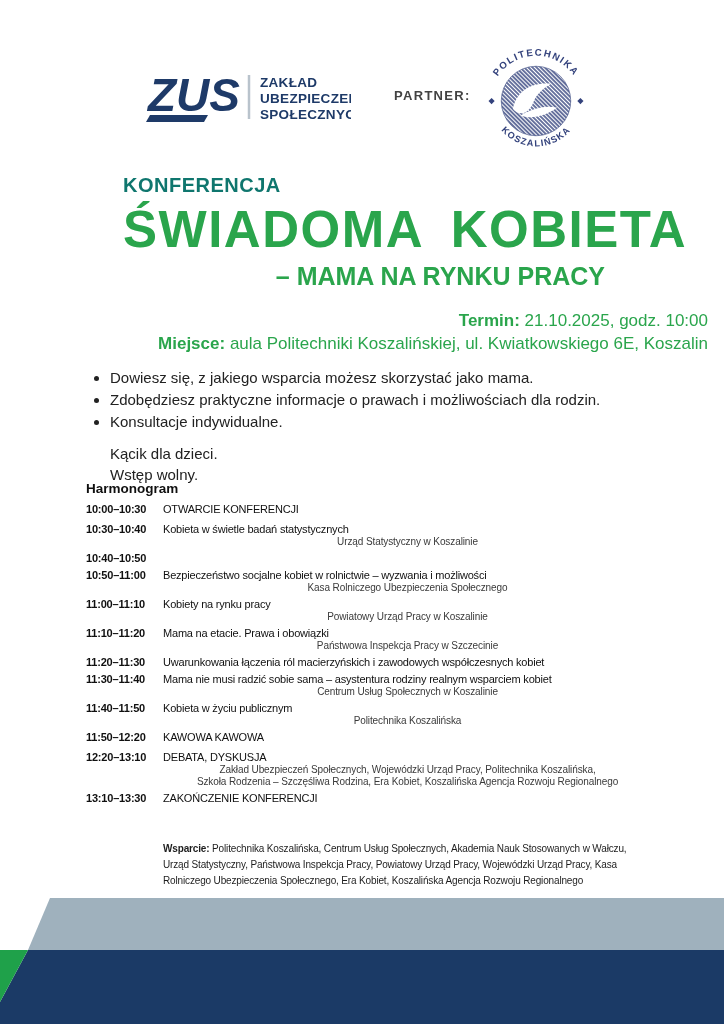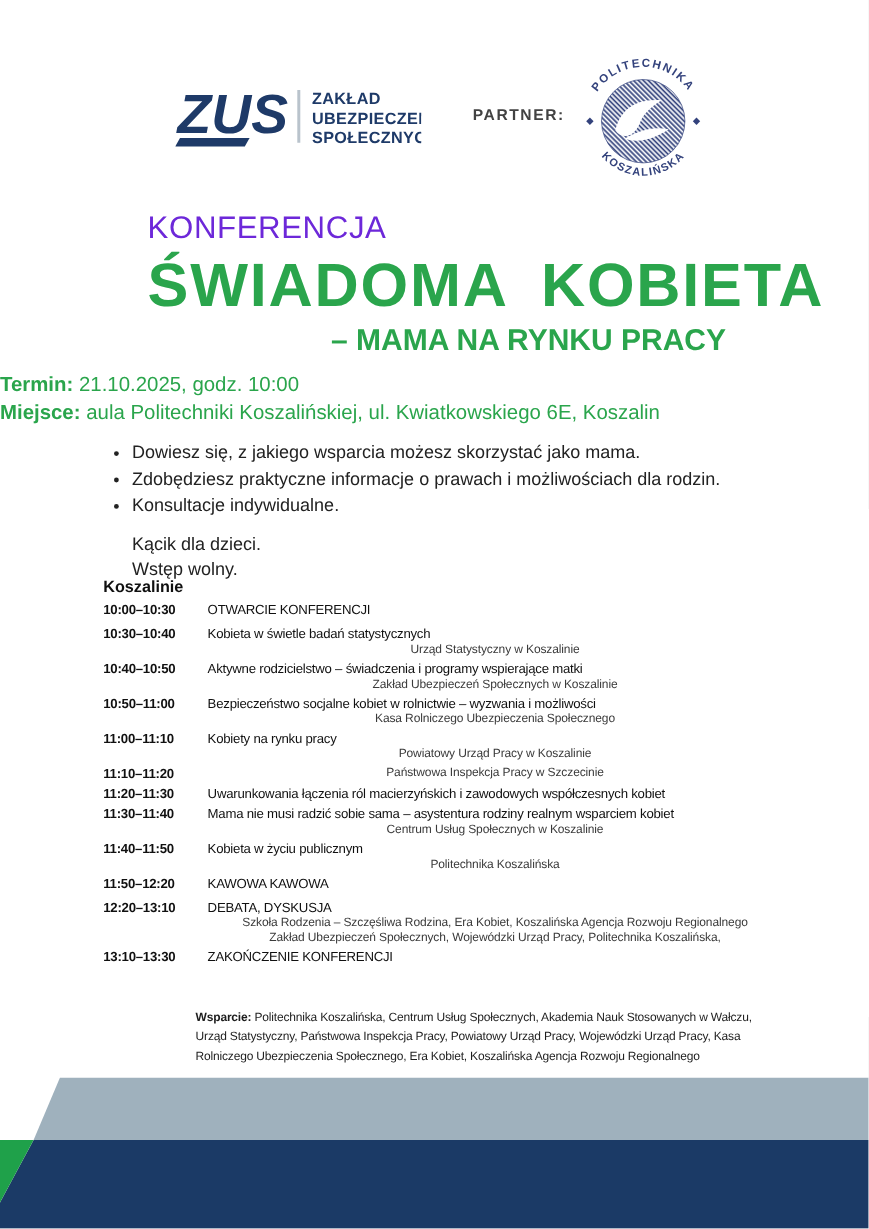--- a/index.html
+++ b/index.html
@@ -13,43 +13,43 @@
   
   .zus-logo { position:absolute; left:146px; top:66px; }
   .partner-label {
     position:absolute; left:394px; top:88px;
     font-size:13px; letter-spacing:1.3px; color:#424242; font-weight:700;
   }
   .pk-logo { position:absolute; left:480px; top:45px; }
 
   
   .title-block { position:absolute; left:123px; top:174px; width:482px; }
-  .kicker { font-size:26px; font-weight:400; letter-spacing:.5px; color:#6d28d9; }
+  .kicker { font-size:20px; font-weight:700; letter-spacing:.5px; color:#0f766e; }
   .main-title {
     font-size:51px; font-weight:700; letter-spacing:1.5px; word-spacing:13px;
     color:#2aa54c; margin-top:3px; white-space:nowrap;
   }
   .subtitle {
     font-size:25px; font-weight:700; color:#2aa54c; text-align:right; margin-top:3px;
   }
 
   
-  .details { position:absolute; left:0; top:309px; width:708px; text-align:left;
+  .details { position:absolute; left:0; top:309px; width:708px; text-align:right;
              font-size:17px; line-height:23px; color:#2aa54c; }
   .details b { font-weight:700; }
 
   
   .bullets { position:absolute; left:88px; top:367px; font-size:15px; line-height:22px; color:#222; }
   .bullets ul { list-style:disc; padding-left:22px; }
   .notes { position:absolute; left:110px; top:444px; font-size:15px; line-height:20.5px; color:#222; }
 
   
   .schedule-heading { position:absolute; left:86px; top:481px; font-size:13.5px; font-weight:700; color:#101010; }
   .schedule { position:absolute; left:86px; top:503px; width:566px; }
-  .row { display:flex; margin-bottom:4px;gap:10px; }
+  .row { display:flex; margin-bottom:4px; }
   .row.single { margin-bottom:7px; }
   .row .time { width:77px; flex:none; font-size:11px; font-weight:700; letter-spacing:-.2px; color:#101010; line-height:13px; }
   .row .content { flex:1; }
   .row .title { font-size:11px; font-weight:400; letter-spacing:-.2px; color:#101010; line-height:13px; }
   .row .sub { font-size:10px; letter-spacing:-.1px; color:#3a3a3a; line-height:12px;text-align:center; }
 
   
   .support { position:absolute; left:163px; top:841px; width:487px;
              font-size:10px; letter-spacing:-.15px; line-height:16px; color:#1d1d1d; }
   .support b { font-weight:700; }
@@ -126,59 +126,56 @@
         <li>Zdobędziesz praktyczne informacje o prawach i możliwościach dla rodzin.</li>
         <li>Konsultacje indywidualne.</li>
       </ul>
   </div>
 
   <div class="notes">
       <div>Kącik dla dzieci.</div>
       <div>Wstęp wolny.</div>
     </div>
 
-  <div class="schedule-heading">Koszalinie</div>
+  <div class="schedule-heading">Harmonogram</div>
   <div class="schedule">
       <div class="row single">
       <div class="time">10:00–10:30</div>
       <div class="content">
         <div class="title">OTWARCIE KONFERENCJI</div>
       </div>
     </div>
       <div class="row">
       <div class="time">10:30–10:40</div>
       <div class="content">
         <div class="title">Kobieta w świetle badań statystycznych</div>
       <div class="sub">Urząd Statystyczny w Koszalinie</div>
         </div>
     </div>
       <div class="row">
       <div class="time">10:40–10:50</div>
-      <div class="content">
-        <div class="title">Aktywne rodzicielstwo – świadczenia i programy wspierające matki</div>
-      <div class="sub">Zakład Ubezpieczeń Społecznych w Koszalinie</div>
-        </div>
     </div>
       <div class="row">
       <div class="time">10:50–11:00</div>
       <div class="content">
         <div class="title">Bezpieczeństwo socjalne kobiet w rolnictwie – wyzwania i możliwości</div>
       <div class="sub">Kasa Rolniczego Ubezpieczenia Społecznego</div>
         </div>
     </div>
       <div class="row">
       <div class="time">11:00–11:10</div>
       <div class="content">
         <div class="title">Kobiety na rynku pracy</div>
       <div class="sub">Powiatowy Urząd Pracy w Koszalinie</div>
         </div>
     </div>
       <div class="row">
       <div class="time">11:10–11:20</div>
       <div class="content">
+        <div class="title">Mama na etacie. Prawa i obowiązki</div>
       <div class="sub">Państwowa Inspekcja Pracy w Szczecinie</div>
         </div>
     </div>
       <div class="row">
       <div class="time">11:20–11:30</div>
       <div class="content">
         <div class="title">Uwarunkowania łączenia ról macierzyńskich i zawodowych współczesnych kobiet</div>
         </div>
     </div>
       <div class="row">
@@ -198,22 +195,22 @@
       <div class="row single">
       <div class="time">11:50–12:20</div>
       <div class="content">
         <div class="title">KAWOWA KAWOWA</div>
       </div>
     </div>
       <div class="row">
       <div class="time">12:20–13:10</div>
       <div class="content">
         <div class="title">DEBATA, DYSKUSJA</div>
-      <div class="sub">Szkoła Rodzenia – Szczęśliwa Rodzina, Era Kobiet, Koszalińska Agencja Rozwoju Regionalnego</div>
-          <div class="sub">Zakład Ubezpieczeń Społecznych, Wojewódzki Urząd Pracy, Politechnika Koszalińska,</div>
+      <div class="sub">Zakład Ubezpieczeń Społecznych, Wojewódzki Urząd Pracy, Politechnika Koszalińska,</div>
+          <div class="sub">Szkoła Rodzenia – Szczęśliwa Rodzina, Era Kobiet, Koszalińska Agencja Rozwoju Regionalnego</div>
         </div>
     </div>
       <div class="row single">
       <div class="time">13:10–13:30</div>
       <div class="content">
         <div class="title">ZAKOŃCZENIE KONFERENCJI</div>
       </div>
     </div>
     </div>
 

